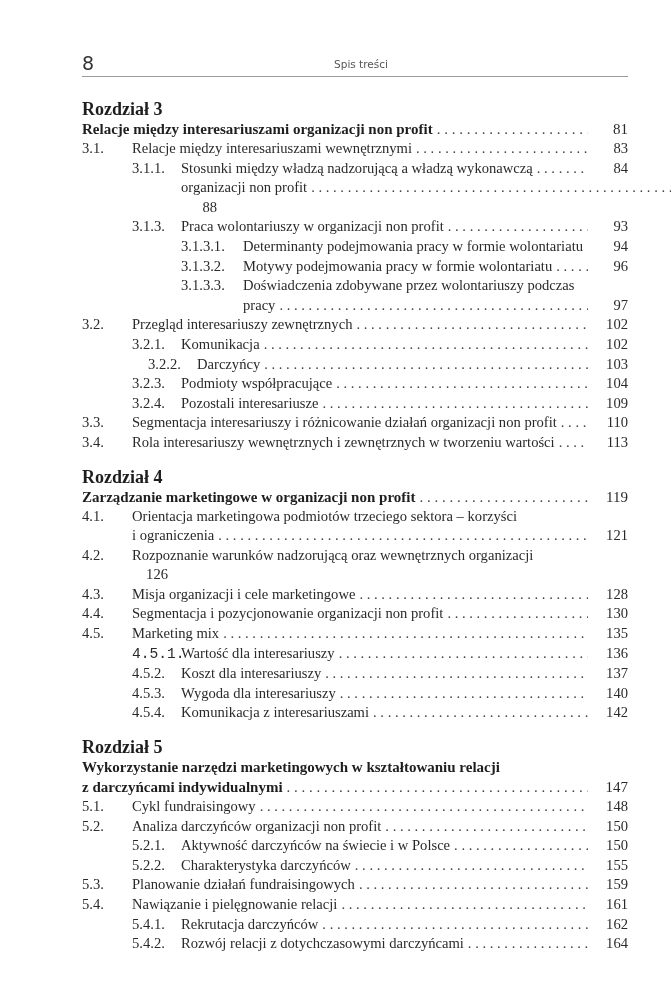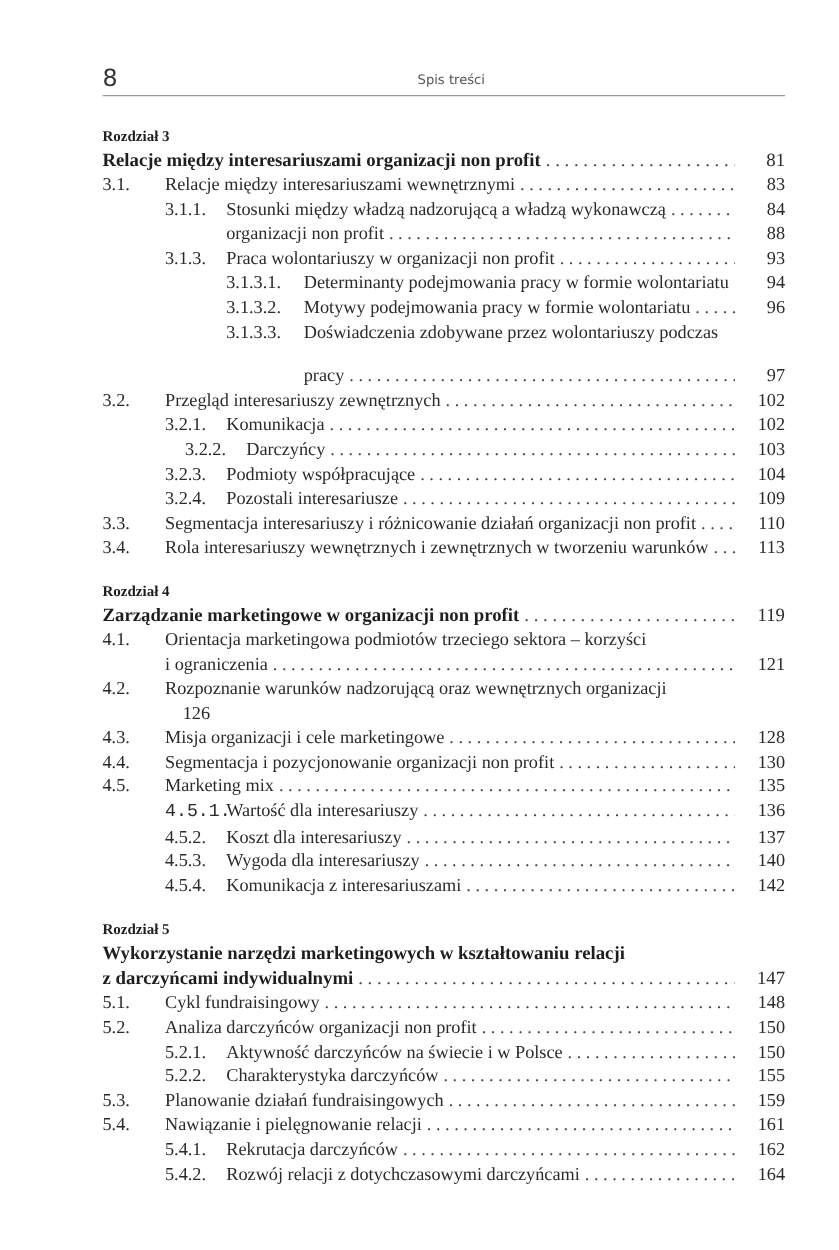--- a/index.html
+++ b/index.html
@@ -14,21 +14,21 @@
   .header .pnum {
     position:absolute; left:0; top:0; font-family:"DejaVu Sans","Liberation Sans",sans-serif;
     font-size:19px; color:#333; line-height:22px;
   }
   .header .runtitle {
     position:absolute; left:12px; right:0; top:6px; text-align:center;
     font-family:"DejaVu Sans","Liberation Sans",sans-serif; font-size:10.5px; color:#555;
   }
   .toc { position:absolute; left:82px; top:99px; width:546px; }
   .chapter { margin-bottom:14px; }
-  .chap-label { font-weight:bold; font-size:12px; line-height:20px; color:#1e1e1e; }
+  .chap-label { font-weight:bold; font-size:18px; line-height:20px; color:#1e1e1e; }
   .row {
     position:relative; font-size:14.6px; line-height:19.6px; color:#2a2a2a;
   }
   .row.bold { font-weight:bold; color:#1e1e1e; font-size:15px; line-height:20px; }
   .line { display:flex; align-items:baseline; }
   .line .txt { white-space:nowrap; }
   .line .num { white-space:nowrap; display:inline-block; }
   .line .dots {
     flex:1; overflow:hidden; white-space:nowrap; margin-left:4px; margin-right:4px;
     letter-spacing:2.6px; font-weight:normal; color:#444; max-width:calc(100% - 40px);
@@ -71,21 +71,21 @@
         <div class="line">
           <div class="lead-wrap">
             <span class="num" style="width: 49px;">3.1.1.</span>
             <span class="txt">Stosunki między władzą nadzorującą a władzą wykonawczą</span>
             <span class="dots"></span>
           </div>
           <span class="page">84</span>
         </div>
       </div>
       <div class="row" style="padding-left: 50px;">
-        <div class="line" style="padding-left: 49px;">
+        <div class="line" style="padding-left: 49px; flex-direction: column;">
           <div class="lead-wrap">
             <span class="txt">organizacji non profit</span>
             <span class="dots"></span>
           </div>
           <span class="page">88</span>
         </div>
       </div>
       <div class="row" style="padding-left: 50px;">
         <div class="line">
           <div class="lead-wrap">
@@ -114,21 +114,21 @@
             <span class="dots"></span>
           </div>
           <span class="page">96</span>
         </div>
       </div>
       <div class="row" style="padding-left: 99px;">
         <div class="line" style="display: flex;">
           <span class="num" style="width: 62px;">3.1.3.3.</span>
           <span class="txt">Doświadczenia zdobywane przez wolontariuszy podczas</span>
         </div>
-        <div class="line" style="padding-left: 62px; margin-top: 16px;">
+        <div class="line" style="padding-left: 62px;">
           <div class="lead-wrap">
             <span class="txt">pracy</span>
             <span class="dots"></span>
           </div>
           <span class="page">97</span>
         </div>
       </div>
       <div class="row" style="padding-left: 0px;">
         <div class="line">
           <div class="lead-wrap">
@@ -186,21 +186,21 @@
             <span class="txt">Segmentacja interesariuszy i różnicowanie działań organizacji non profit</span>
             <span class="dots"></span>
           </div>
           <span class="page">110</span>
         </div>
       </div>
       <div class="row" style="padding-left: 0px;">
         <div class="line">
           <div class="lead-wrap">
             <span class="num" style="width: 50px;">3.4.</span>
-            <span class="txt">Rola interesariuszy wewnętrznych i zewnętrznych w tworzeniu warunków</span>
+            <span class="txt">Rola interesariuszy wewnętrznych i zewnętrznych w tworzeniu wartości</span>
             <span class="dots"></span>
           </div>
           <span class="page">113</span>
         </div>
       </div>
     </div>
     <div class="chapter">
       <div class="chap-label">Rozdział 4</div>
       <div class="row bold">
         <div class="line">

